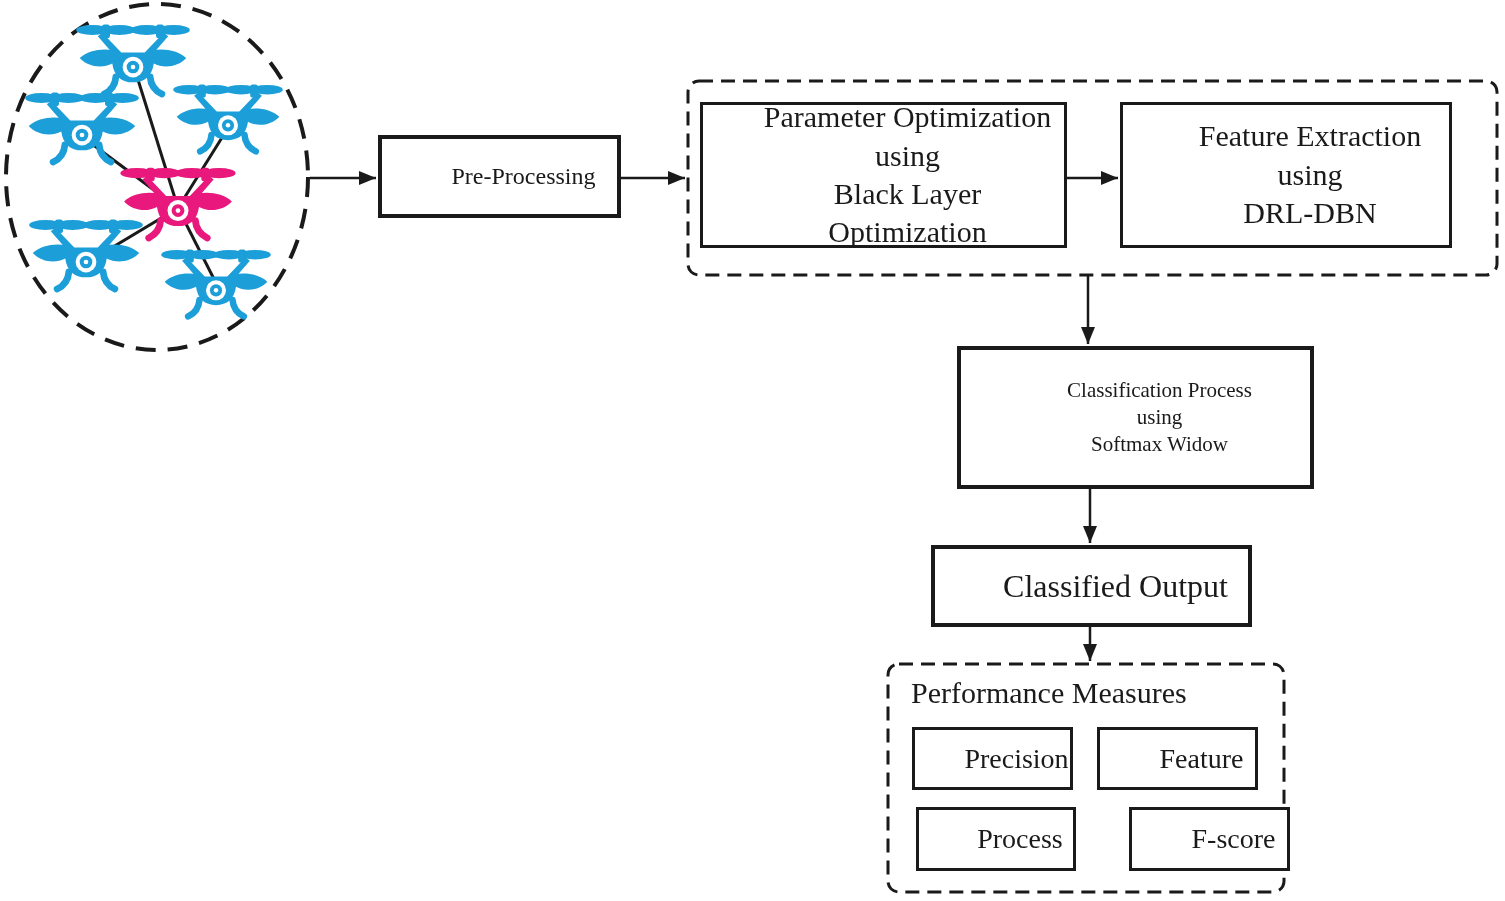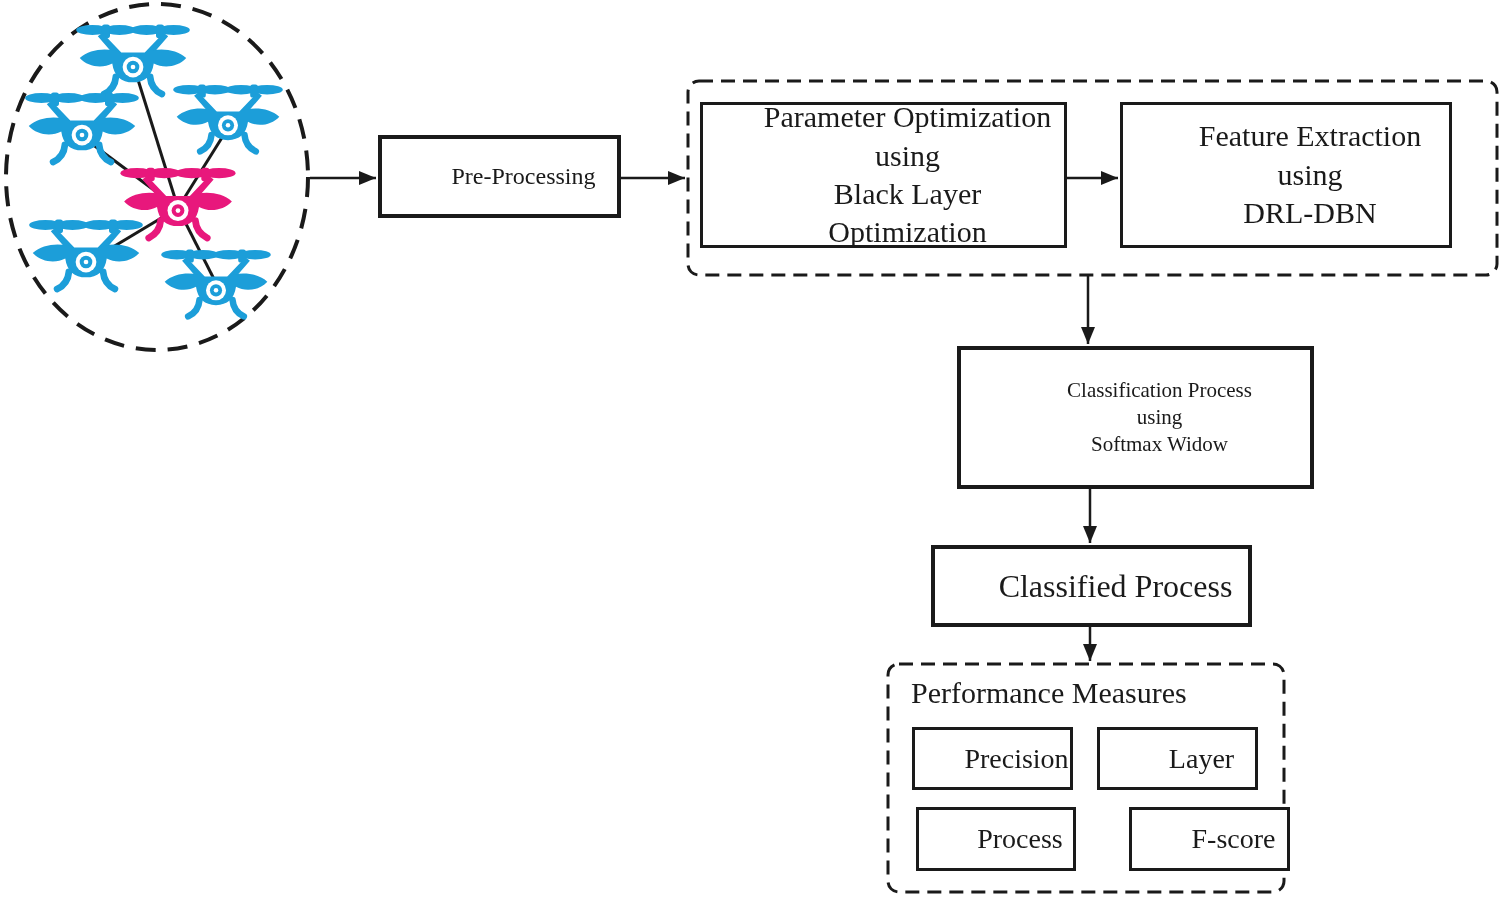--- a/index.html
+++ b/index.html
@@ -125,30 +125,30 @@
     <div class="ln">DRL-DBN</div>
   </div>
 
   <div class="box classif-box">
     <div class="ln">Classification Process</div>
     <div class="ln">using</div>
     <div class="ln">Softmax Widow</div>
   </div>
 
   <div class="box out-box">
-    <div class="ln">Classified Process</div>
+    <div class="ln">Classified Output</div>
   </div>
 
   <div class="perf-title">Performance Measures</div>
 
   <div class="box measure m-precision">
     <div class="ln">Precision</div>
   </div>
   <div class="box measure m-recall">
-    <div class="ln">Layer</div>
+    <div class="ln">Feature</div>
   </div>
   <div class="box measure m-accuracy">
     <div class="ln">Process</div>
   </div>
   <div class="box measure m-fscore">
     <div class="ln">F-score</div>
   </div>
 
 </div>
 

